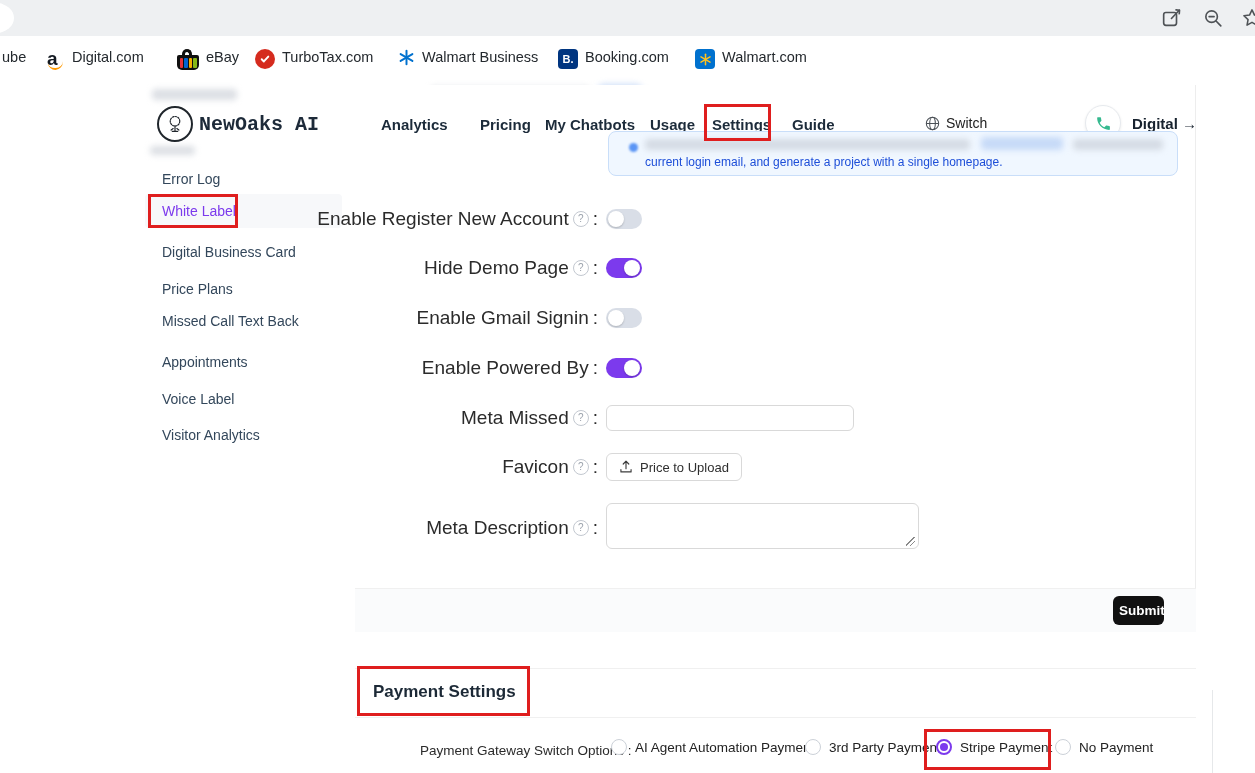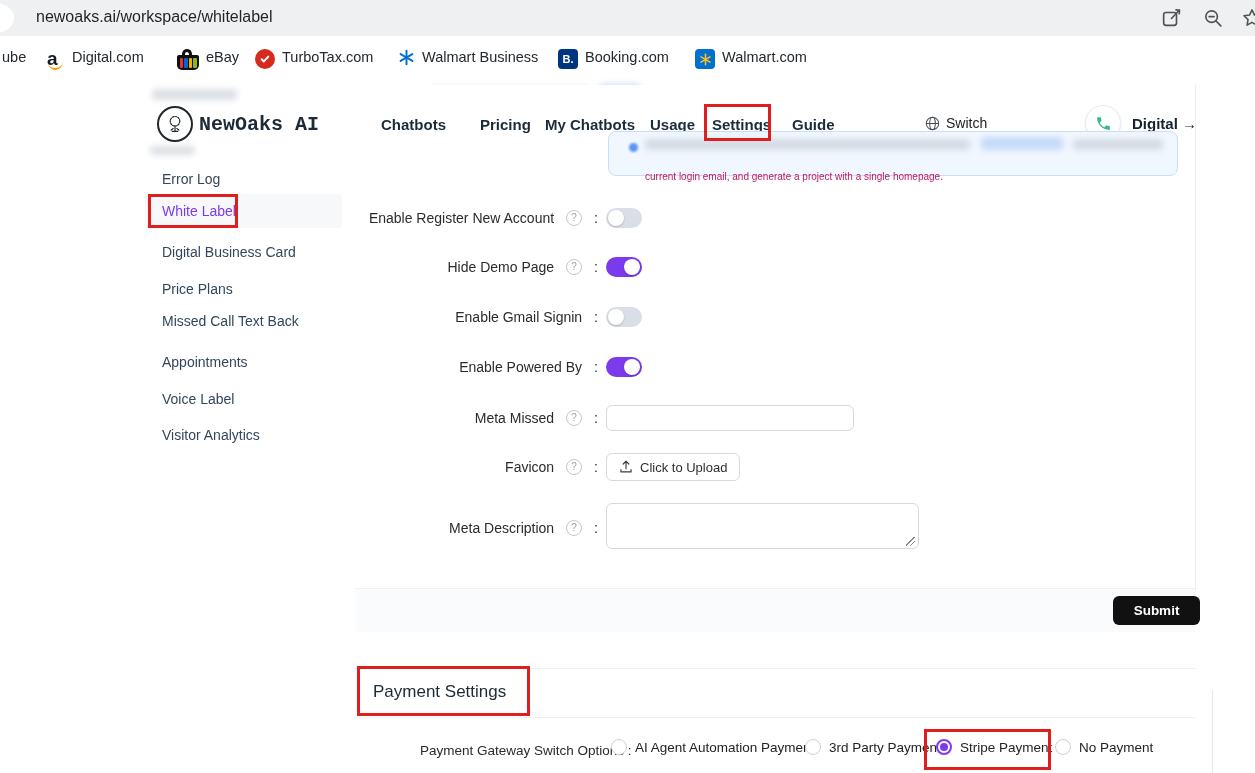--- a/index.html
+++ b/index.html
@@ -40,65 +40,64 @@
 
   
   .nav-item{position:absolute;top:32px;height:18px;font-size:15px;font-weight:600;color:#1c2b3a;cursor:pointer;white-space:nowrap;}
   .lang{position:absolute;top:31px;display:flex;align-items:center;gap:6px;font-size:14px;color:#222;cursor:pointer;}
   .avatar{position:absolute;left:1085px;top:21px;width:36px;height:36px;border-radius:50%;background:#fff;border:1px solid #e7eaee;box-shadow:0 1px 3px rgba(0,0,0,.08);display:flex;align-items:center;justify-content:center;box-sizing:border-box;}
   .account{position:absolute;left:1132px;top:31px;font-size:15px;font-weight:700;color:#17222e;cursor:pointer;}
 
   
   .banner{position:absolute;left:608px;top:47px;width:570px;height:45px;background:#f0f7ff;border:1px solid #c9def9;border-radius:8px;box-sizing:border-box;}
   .banner-dot{position:absolute;left:20px;top:11px;width:9px;height:9px;border-radius:50%;background:#5b95f5;filter:blur(1px);}
-  .banner-line2{position:absolute;left:36px;top:39px;font-size:10px;color:#be185d;}
+  .banner-line2{position:absolute;left:36px;top:23px;font-size:12px;color:#1d4ed8;}
 
   
   .card1{position:absolute;left:355px;top:1px;width:841px;height:547px;background:#fff;border-right:1px solid #ededed;border-bottom:1px solid #ededed;box-sizing:border-box;}
   .form-row{position:absolute;left:298px;display:flex;align-items:center;}
-  .lbl{width:300px;display:flex;justify-content:flex-end;align-items:center;gap:12px;font-size:14px;color:#2b2b2b;white-space:nowrap;}
+  .lbl{width:300px;display:flex;justify-content:flex-end;align-items:center;gap:4px;font-size:19px;color:#2b2b2b;white-space:nowrap;}
   .help{width:14px;height:14px;border:1px solid #c3c8d0;border-radius:50%;color:#9aa1ab;font-size:10px;line-height:13px;text-align:center;display:inline-block;}
   .help::before{content:"?";}
   .colon{color:#2b2b2b;}
   .ctrl{margin-left:8px;}
   .switch{position:relative;width:36px;height:20px;border-radius:10px;background:#d9dee7;cursor:pointer;transition:none;}
   .switch::after{content:"";position:absolute;left:2px;top:2px;width:16px;height:16px;border-radius:50%;background:#fff;box-shadow:0 1px 2px rgba(0,0,0,.2);}
   .switch.on{background:#7c3aed;}
   .switch.on::after{left:18px;}
   .txt-input{width:248px;height:26px;border:1px solid #d9d9d9;border-radius:6px;box-sizing:border-box;font-size:13px;padding:0 8px;color:#333;outline:none;}
   .upload-btn{display:flex;align-items:center;gap:7px;height:28px;padding:0 12px;border:1px solid #d9d9d9;border-radius:6px;background:#fff;font-size:13px;color:#2f2f2f;cursor:pointer;}
   .ta-wrap{position:relative;}
   .ta{width:313px;height:46px;border:1px solid #d9d9d9;border-radius:6px;box-sizing:border-box;resize:none;font-family:"Liberation Sans",sans-serif;font-size:13px;padding:4px 8px;color:#333;outline:none;}
   .ta-handle{position:absolute;right:4px;bottom:7px;width:9px;height:9px;background:linear-gradient(135deg,transparent 0 44%,#8a8a8a 44% 52%,transparent 52% 68%,#8a8a8a 68% 76%,transparent 76%);}
   .footer{position:absolute;left:355px;top:504px;width:841px;height:44px;background:#fafbfc;border-top:1px solid #f0f0f0;box-sizing:border-box;}
-  .submit{position:absolute;left:1113px;top:512px;width:87px;height:29px;background:#111;color:#fff;font-size:13.5px;font-weight:600;border:none;border-radius:6px;cursor:pointer;}
+  .submit{position:absolute;left:1113px;top:512px;width:51px;height:29px;background:#111;color:#fff;font-size:13.5px;font-weight:600;border:none;border-radius:6px;cursor:pointer;}
 
   
   .pay-top{position:absolute;left:355px;top:584px;width:841px;height:1px;background:#f0f0f0;}
-  .pay-title{position:absolute;left:373px;top:598px;font-size:17px;font-weight:400;color:#1c2936;}
+  .pay-title{position:absolute;left:373px;top:598px;font-size:17px;font-weight:700;color:#1c2936;}
   .pay-head-line{position:absolute;left:355px;top:633px;width:841px;height:1px;background:#f0f0f0;}
   .pay-label{position:absolute;left:420px;top:659px;width:185px;text-align:right;font-size:13.5px;color:#2b2b2b;white-space:nowrap;}
   .pay-opt{position:absolute;top:655px;display:flex;align-items:center;gap:8px;cursor:pointer;white-space:nowrap;}
   .radio{width:16px;height:16px;border:1px solid #ccd1d8;border-radius:50%;background:#fff;box-sizing:border-box;position:relative;}
   .radio.checked{border:2px solid #7c3aed;}
   .radio.checked::after{content:"";position:absolute;inset:2px;border-radius:50%;background:#7c3aed;}
   .pay-opt span.optlbl{font-size:13.5px;color:#232323;}
   .vline{position:absolute;left:1212px;top:606px;width:1px;height:83px;background:#e6e8ea;}
 
   
   .annot{position:absolute;border:3px solid #df1e1e;box-sizing:border-box;pointer-events:none;}
 </style>
 </head>
 <body>
 
 <div class="screen">
 
   <div class="abs chrome">
     <div class="pill-end"></div>
-    <span class="url">newoaks.ai/workspace/whitelabel</span>
     <svg class="chrome-ic" style="left:1160px" viewBox="0 0 24 24" fill="none" stroke="#4e5256" stroke-width="1.8" stroke-linecap="round" stroke-linejoin="round">
       <rect x="4" y="6" width="14" height="14" rx="2.5"></rect>
         <path d="M12.5 12.5 L21 3.5"></path>
         <path d="M17.5 3.2 L21.3 3.5 L21 7.3"></path>
     </svg>
     <svg class="chrome-ic" style="left:1202px" viewBox="0 0 24 24" fill="none" stroke="#4e5256" stroke-width="1.8" stroke-linecap="round">
       <circle cx="10.5" cy="10.5" r="6.3"></circle>
         <path d="M15.3 15.3 L20.5 20.5"></path>
         <path d="M7.8 10.5 h5.4"></path>
     </svg>
@@ -185,21 +184,21 @@
     <div class="side-item active" style="top:117px">White Label</div>
     <div class="side-item" style="top:158px">Digital Business Card</div>
     <div class="side-item" style="top:195px">Price Plans</div>
     <div class="side-item" style="top:227px">Missed Call Text Back</div>
     <div class="side-item" style="top:268px">Appointments</div>
     <div class="side-item" style="top:305px">Voice Label</div>
     <div class="side-item" style="top:341px">Visitor Analytics</div>
 
     <div class="card1"></div>
 
-    <div class="nav-item" style="left:381px">Chatbots</div>
+    <div class="nav-item" style="left:381px">Analytics</div>
     <div class="nav-item" style="left:480px">Pricing</div>
     <div class="nav-item" style="left:545px">My Chatbots</div>
     <div class="nav-item" style="left:650px">Usage</div>
     <div class="nav-item" style="left:712px">Settings</div>
     <div class="nav-item" style="left:792px">Guide</div>
 
     <div class="lang" style="left:925px">
       <svg width="15" height="15" viewBox="0 0 16 16" fill="none" stroke="#4a5056" stroke-width="1.1">
         <circle cx="8" cy="8" r="6.6"></circle>
           <ellipse cx="8" cy="8" rx="3" ry="6.6"></ellipse>
@@ -266,21 +265,21 @@
           <span>Favicon</span>
           <span class="help"></span>
           <span class="colon">:</span>
         </div>
       <button class="ctrl upload-btn">
         <svg width="14" height="14" viewBox="0 0 16 16" fill="none" stroke="#3c3c3c" stroke-width="1.3" stroke-linecap="round" stroke-linejoin="round">
           <path d="M8 10 V1.8"></path>
             <path d="M4.8 4.6 L8 1.4 L11.2 4.6"></path>
             <path d="M2.2 11 v2.6 h11.6 V11"></path>
         </svg>
-        <span>Click to Upload</span>
+        <span>Price to Upload</span>
       </button>
     </div>
     <div class="form-row" style="top:419px">
       <div class="lbl">
           <span>Meta Description</span>
           <span class="help"></span>
           <span class="colon">:</span>
         </div>
       <span class="ctrl ta-wrap">
         <textarea class="ta" style=""></textarea>

